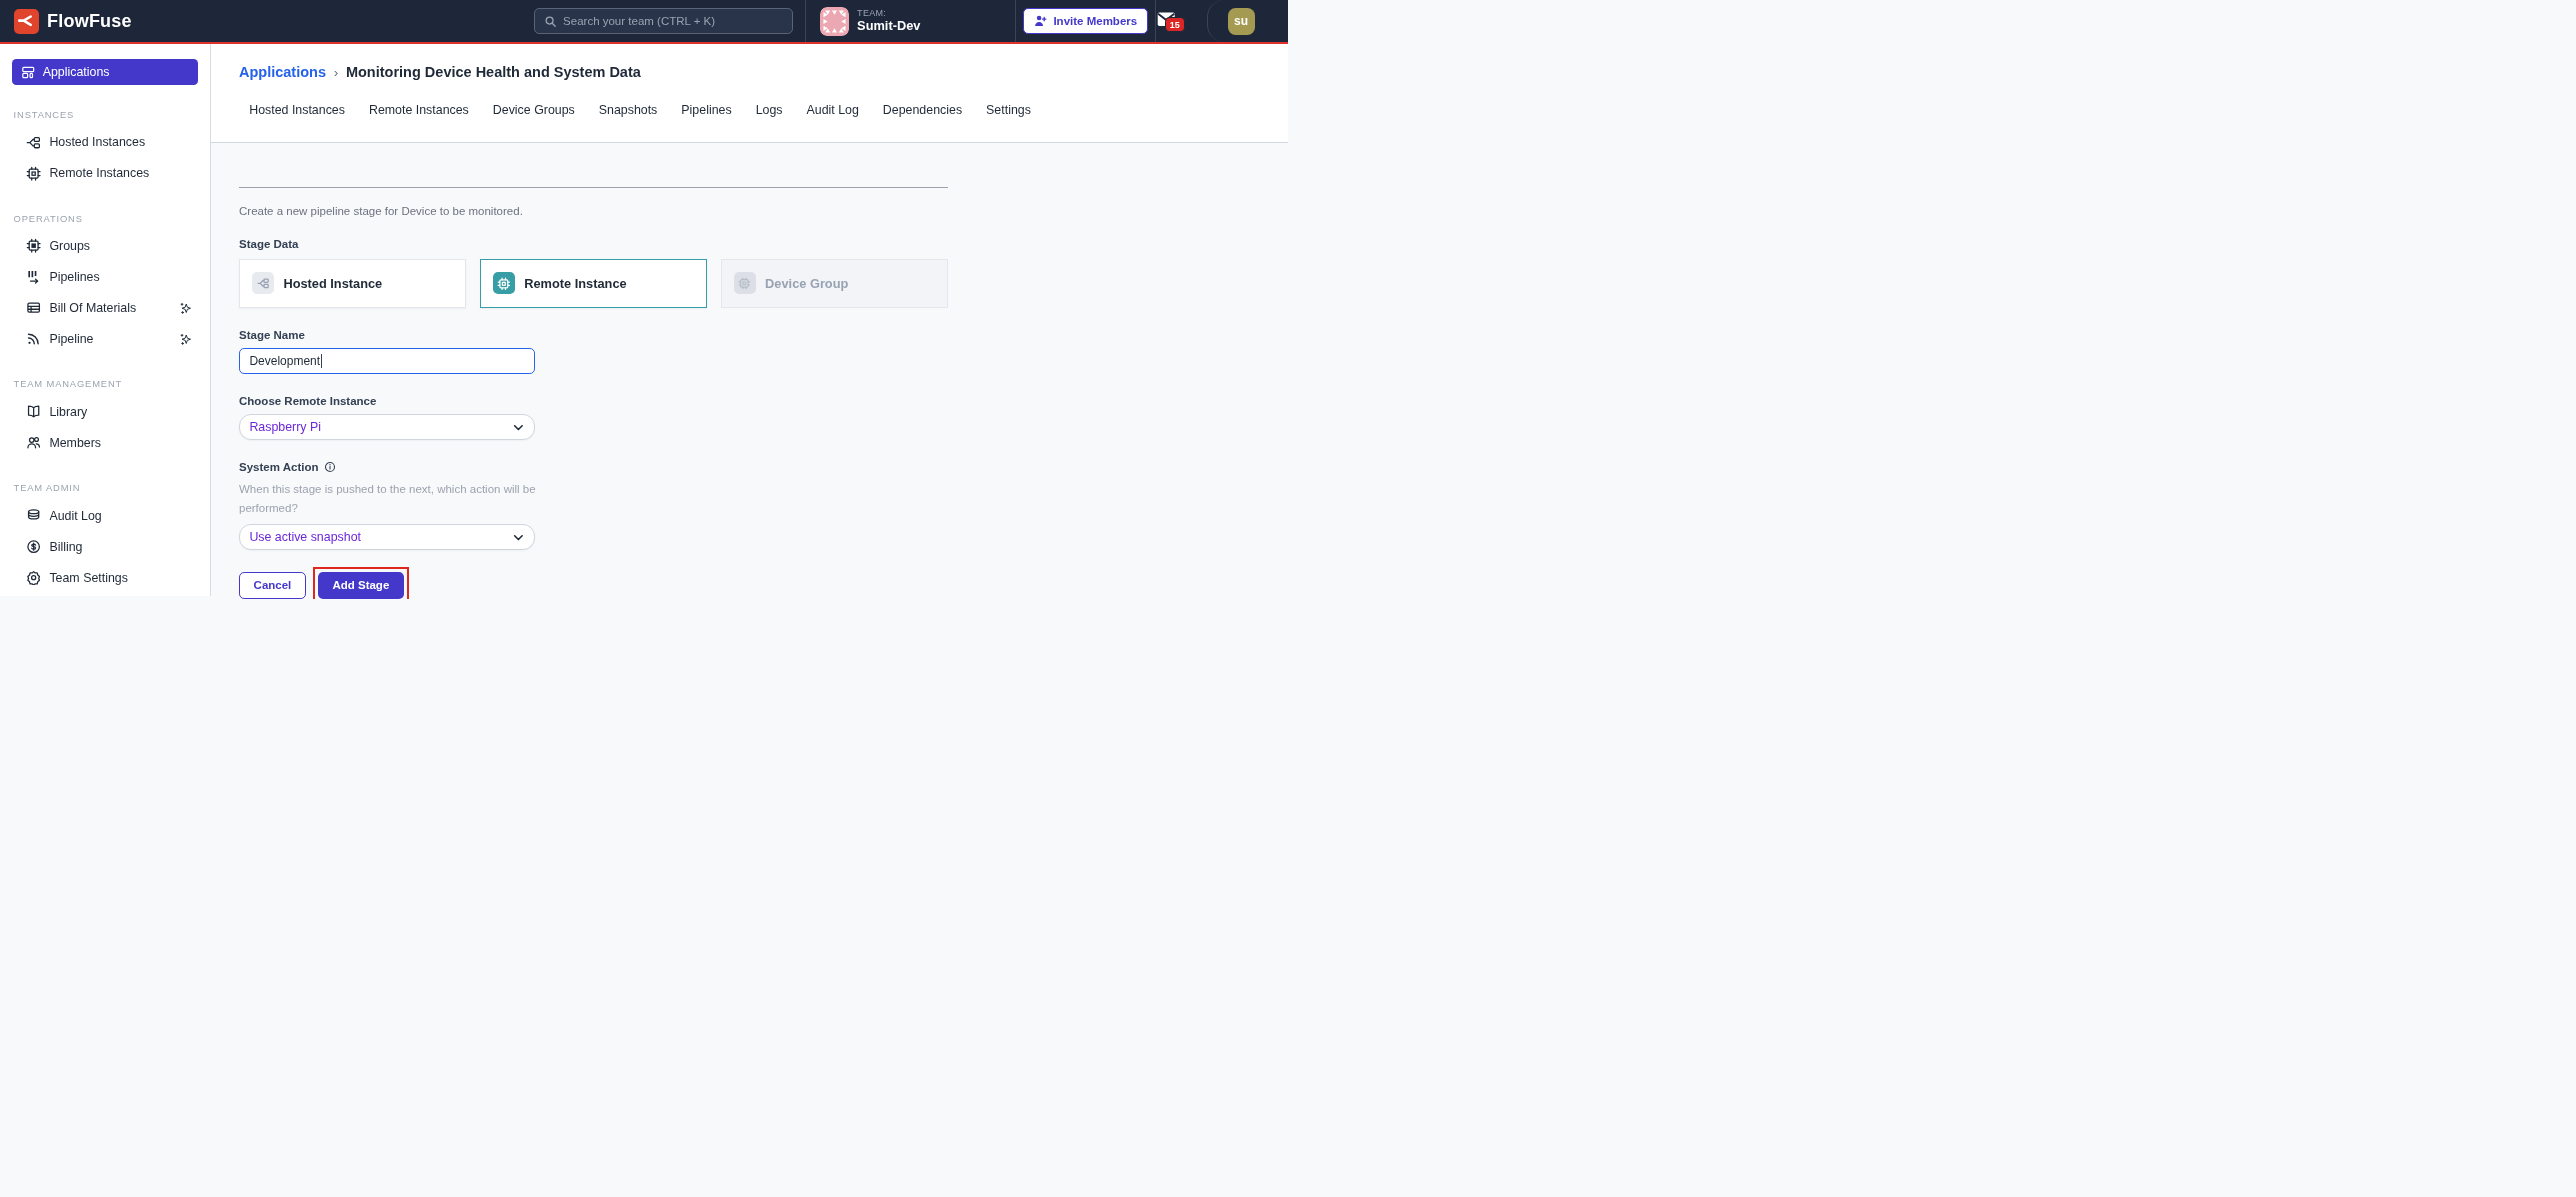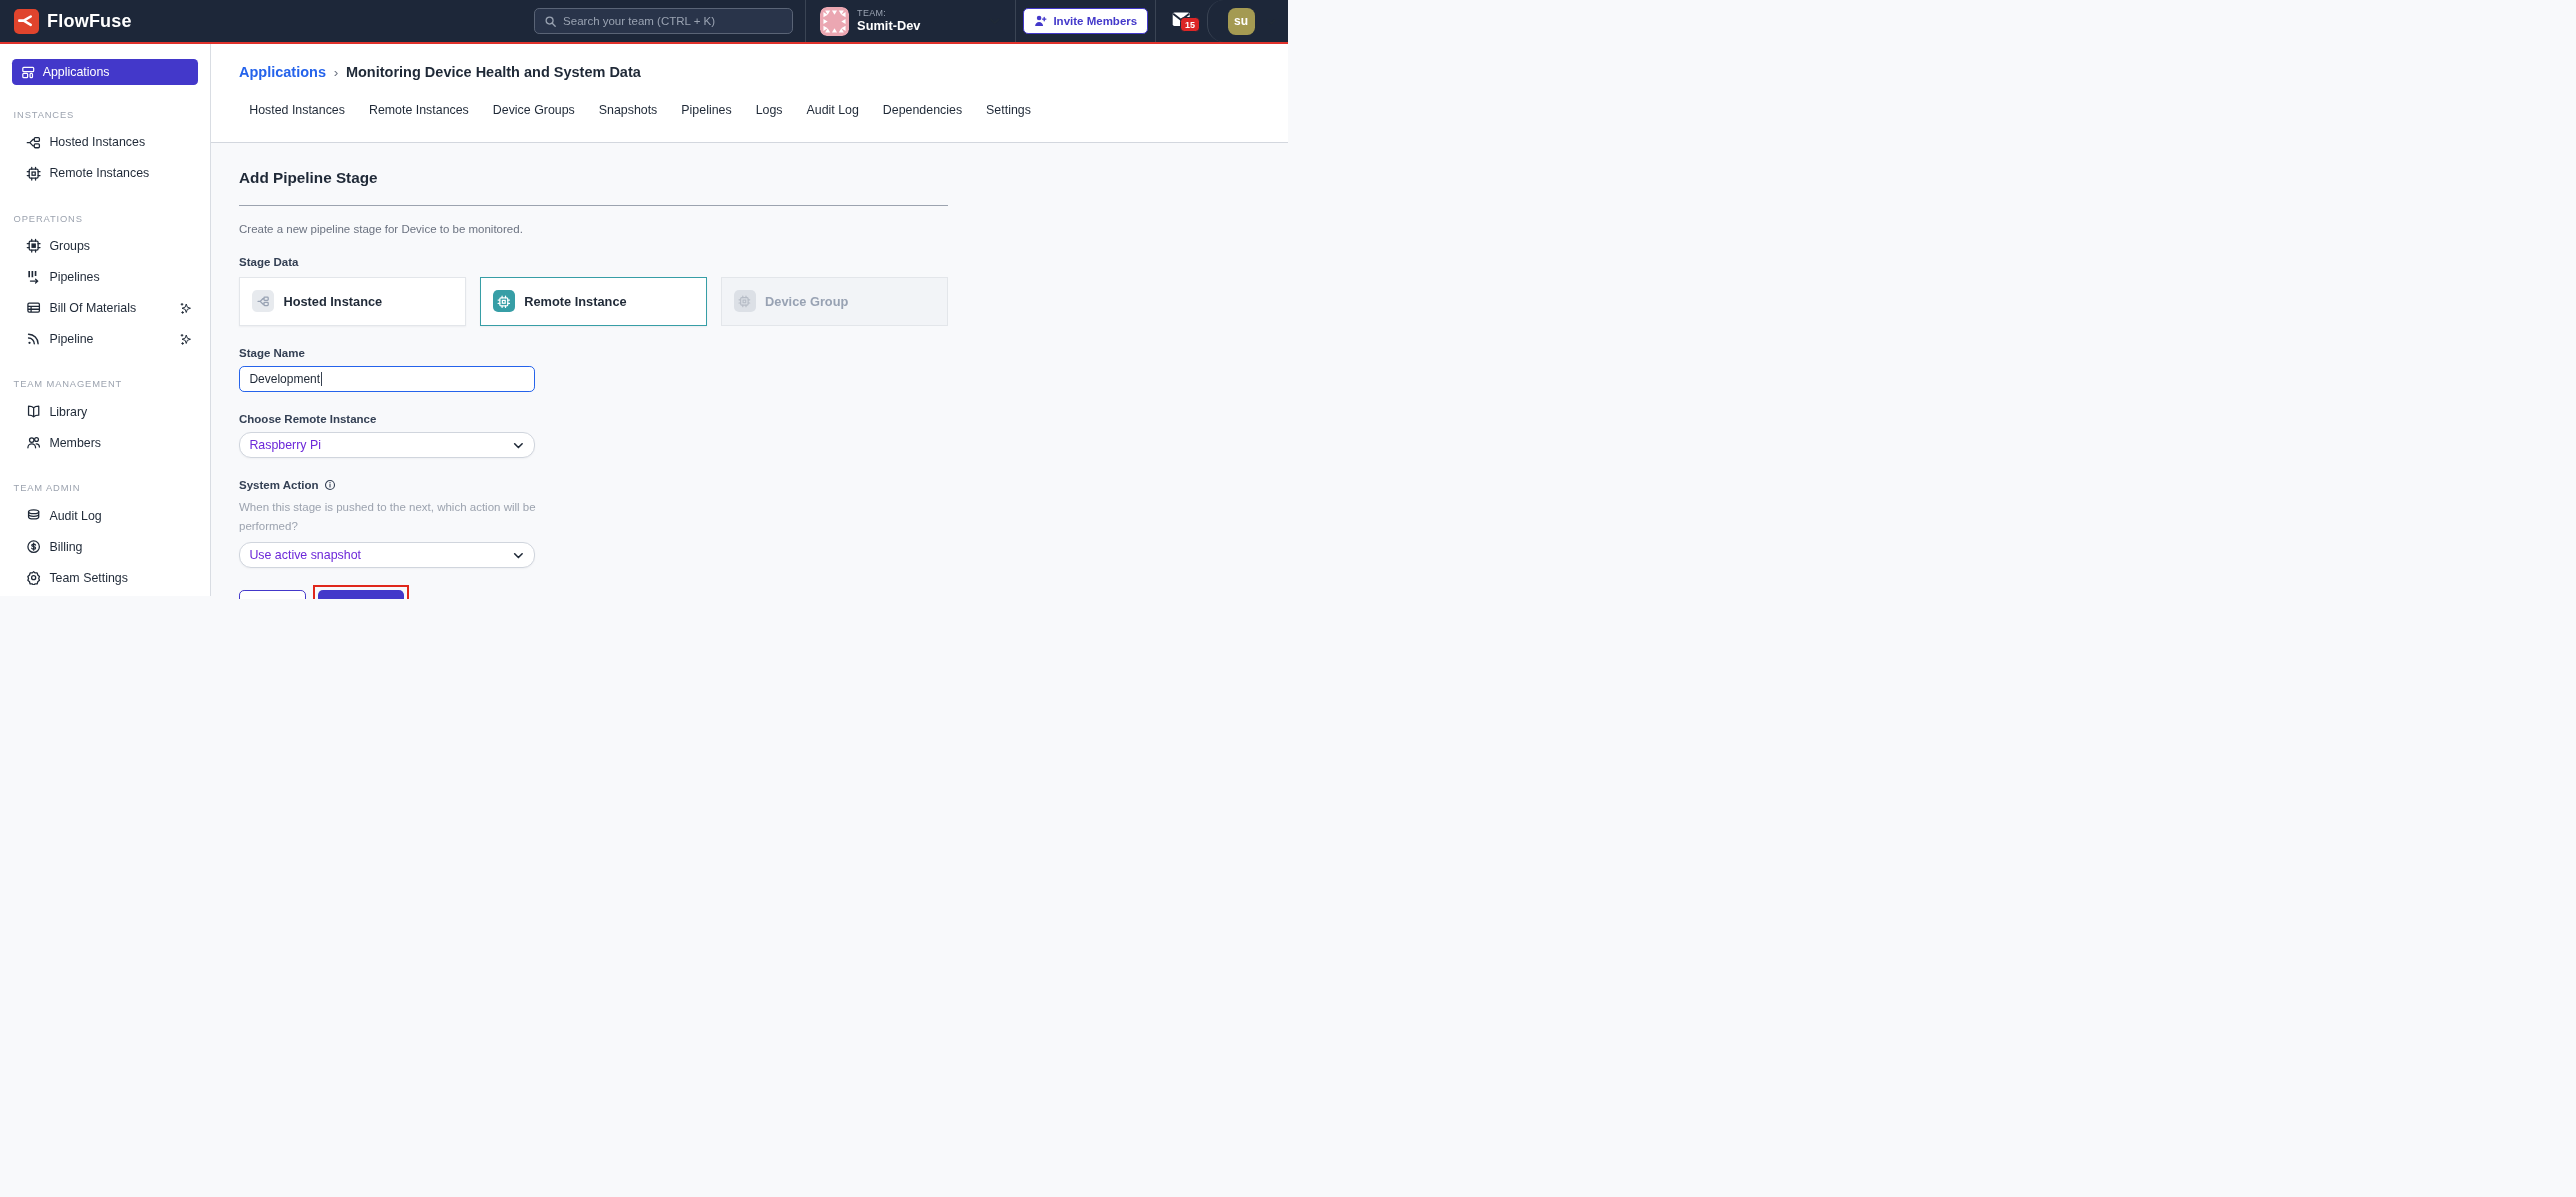--- a/index.html
+++ b/index.html
@@ -17,21 +17,21 @@
   .h-right { display:flex; align-items:stretch; height:100%; flex:1; }
   .h-seg { display:flex; align-items:center; border-left:0.9px solid #3A4454; }
   .team-seg { width:210px; padding:0 13.6px; gap:8.5px; }
   .team-avatar { width:29px; height:29px; border-radius:6.8px; flex:none; }
   .team-text { display:flex; flex-direction:column; line-height:1.15; }
   .team-label { color:#9AA3B2; font-size:9px; letter-spacing:0.3px; }
   .team-name { color:#FFFFFF; font-size:12.8px; font-weight:700; }
   .team-chevron { margin-left:auto; color:#FFFFFF; }
   .invite-seg { width:140px; justify-content:center; }
   .invite-btn { height:25.6px; background:#FFFFFF; border:1.3px solid #4338CA; border-radius:5.1px; color:#4338CA; font-weight:700; font-size:11.5px; display:flex; align-items:center; gap:6px; padding:0 10.2px; cursor:pointer; font-family:"Liberation Sans",sans-serif; }
-  .mail-seg { width:52px; justify-content:center; position:relative; }
+  .mail-seg { width:52px; position:relative; }
   .mail-wrap { position:relative; }
   .badge { position:absolute; top:7.7px; left:8.5px; background:#DC2626; color:#fff; font-size:9px; font-weight:700; border-radius:4.3px; padding:1.7px 4.3px; border:1.7px solid #1D2739; }
   .user-seg { flex:1; gap:10.2px; padding-left:19.6px;border-radius:17px; }
   .user-avatar { width:27px; height:27px; border-radius:7.7px; background:#A49A52; color:#FFFFFF; font-size:12px; font-weight:700; display:flex; align-items:center; justify-content:center; }
   .user-chevron { color:#FFFFFF; }
 
   
   .shell { display:flex; height:552px; }
   .sidebar { width:211px; flex:none; background:#FFFFFF; border-right:0.9px solid #D9DDE3; padding-top:15.3px; }
   .main { flex:1; display:flex; flex-direction:column; }
@@ -325,21 +325,20 @@
         <span class="tab">Pipelines</span>
         <span class="tab">Logs</span>
         <span class="tab">Audit Log</span>
         <span class="tab">Dependencies</span>
         <span class="tab">Settings</span>
       </div>
     </div>
 
     <div class="content">
       <div class="form-col">
-        <div class="page-title">Add Pipeline Stage</div>
         <hr class="title-rule">
         <div class="form-desc">Create a new pipeline stage for Device to be monitored.</div>
 
         <div class="field-label">Stage Data</div>
         <div class="cards">
           <div class="type-card">
             <span class="card-icon gray">
               <svg width="12.8" height="12.8" viewBox="0 0 24 24" fill="none" stroke="currentColor" stroke-width="2.4">
                   <path d="M2 12h4M6 12l5-5h2M6 12l5 5h2" stroke-linecap="round"></path>
                   <rect x="13" y="4" width="8" height="6" rx="1.5"></rect>

